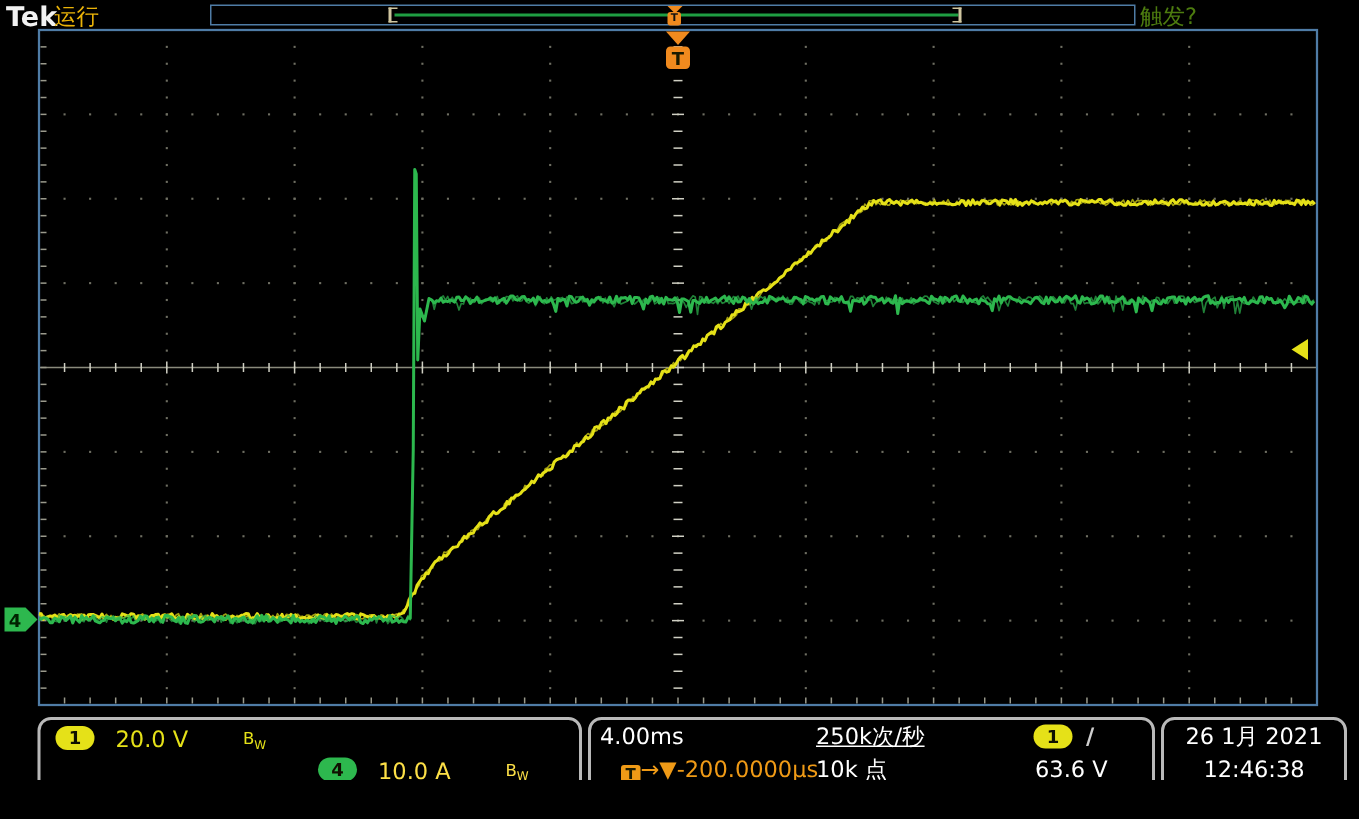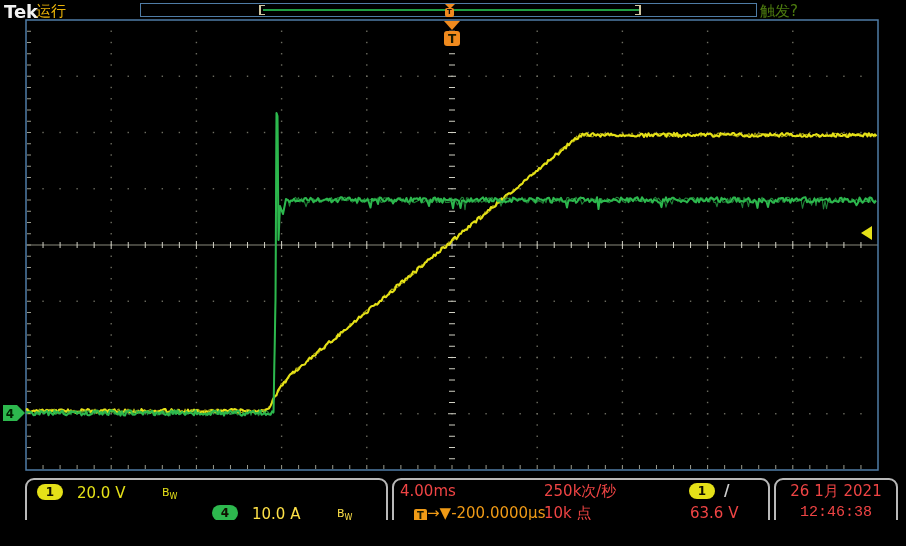--- a/index.html
+++ b/index.html
@@ -27,21 +27,21 @@
   .box-ch { left:25px; width:363px; }
   .box-horiz { left:392px; width:378px; }
   .box-date { left:774px; width:124px; }
   .pill { width:26px; height:16px; border-radius:8px; color:#101000; font-size:12px; font-weight:bold;
           display:flex; align-items:center; justify-content:center; }
   .pill.y { background:#e5e118; }
   .pill.g { background:#2db84e; }
   .t15 { font-size:15px; }
   .ch1c { color:#e5e118; }
   .ch4c { color:#fde047; }
-  .wht { color:#ef4444; }
+  .wht { color:#ffffff; }
   .orng { color:#ef9a16;padding-left:16px; }
   .bw sub { font-size:8px; }
   .bw { font-size:11px; }
   .tsq { display:inline-flex; width:13px; height:13px; background:#ef9a16; border-radius:2px; color:#1a1a00;
          font-size:10px; font-weight:bold; align-items:center; justify-content:center; vertical-align:-1px; }
   .slope { color:#cfcfcf; font-size:15px; font-weight:bold; }
   .date-line { left:0; width:100%; text-align:center; }
 </style>
 </head>
 <body>
@@ -864,28 +864,28 @@
     <div class="abs pill y" style="left:10px; top:4px;">1</div>
     <div class="abs t15 ch1c" style="left:50px; top:4px;">20.0 V</div>
     <div class="abs ch1c bw" style="left:135px; top:6px;"><span>B</span><sub>W</sub></div>
     <div class="abs pill g" style="left:185px; top:25px;">4</div>
     <div class="abs t15 ch4c" style="left:225px; top:25px;">10.0 A</div>
     <div class="abs ch4c bw" style="left:310px; top:27px;"><span>B</span><sub>W</sub></div>
   </div>
 
   <div class="abs rbox box-horiz">
     <div class="abs t15 wht" style="left:6px; top:2px;">4.00ms</div>
-    <div class="abs t15 wht" style="left:150px; top:2px;">250k次/秒</div>
+    <div class="abs t15 wht" style="left:150px; top:2px;text-decoration:underline;">250k次/秒</div>
     <div class="abs pill y" style="left:295px; top:3px;">1</div>
     <div class="abs slope" style="left:330px; top:2px;">/</div>
     <div class="abs t15 orng" style="left:4px; top:24px;">
       <span class="tsq">T</span><span>→</span><span>▼</span><span>-200.0000µs</span>
     </div>
     <div class="abs t15 wht" style="left:150px; top:24px;">10k 点</div>
     <div class="abs t15 wht" style="left:296px; top:24px;">63.6 V</div>
   </div>
 
   <div class="abs rbox box-date">
     <div class="abs t15 wht date-line" style="top:2px;">26 1月 2021</div>
-    <div class="abs t15 wht date-line" style="top:24px;font-family:Liberation Mono, monospace;">12:46:38</div>
+    <div class="abs t15 wht date-line" style="top:24px;">12:46:38</div>
   </div>
 
 </div>
 
 </body></html>

